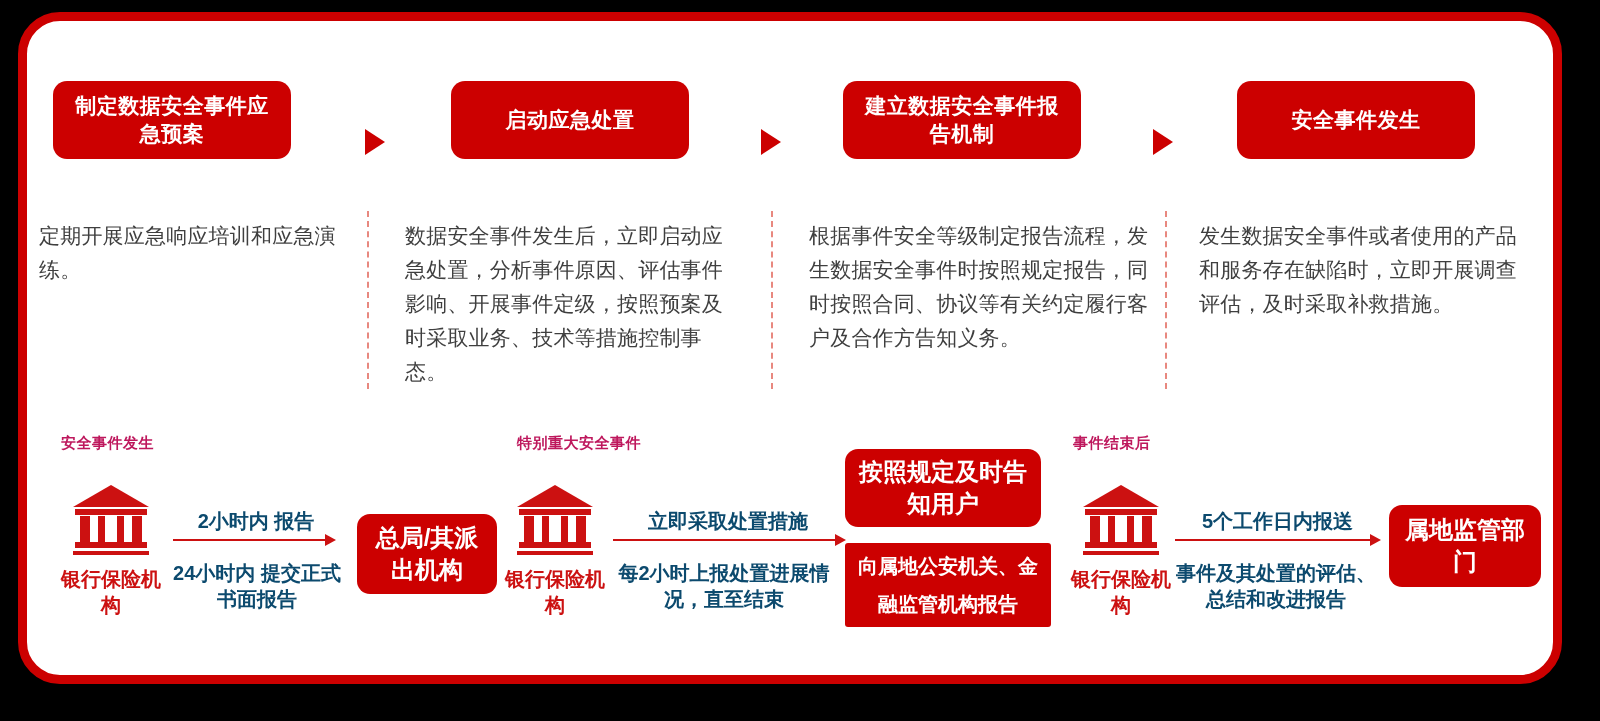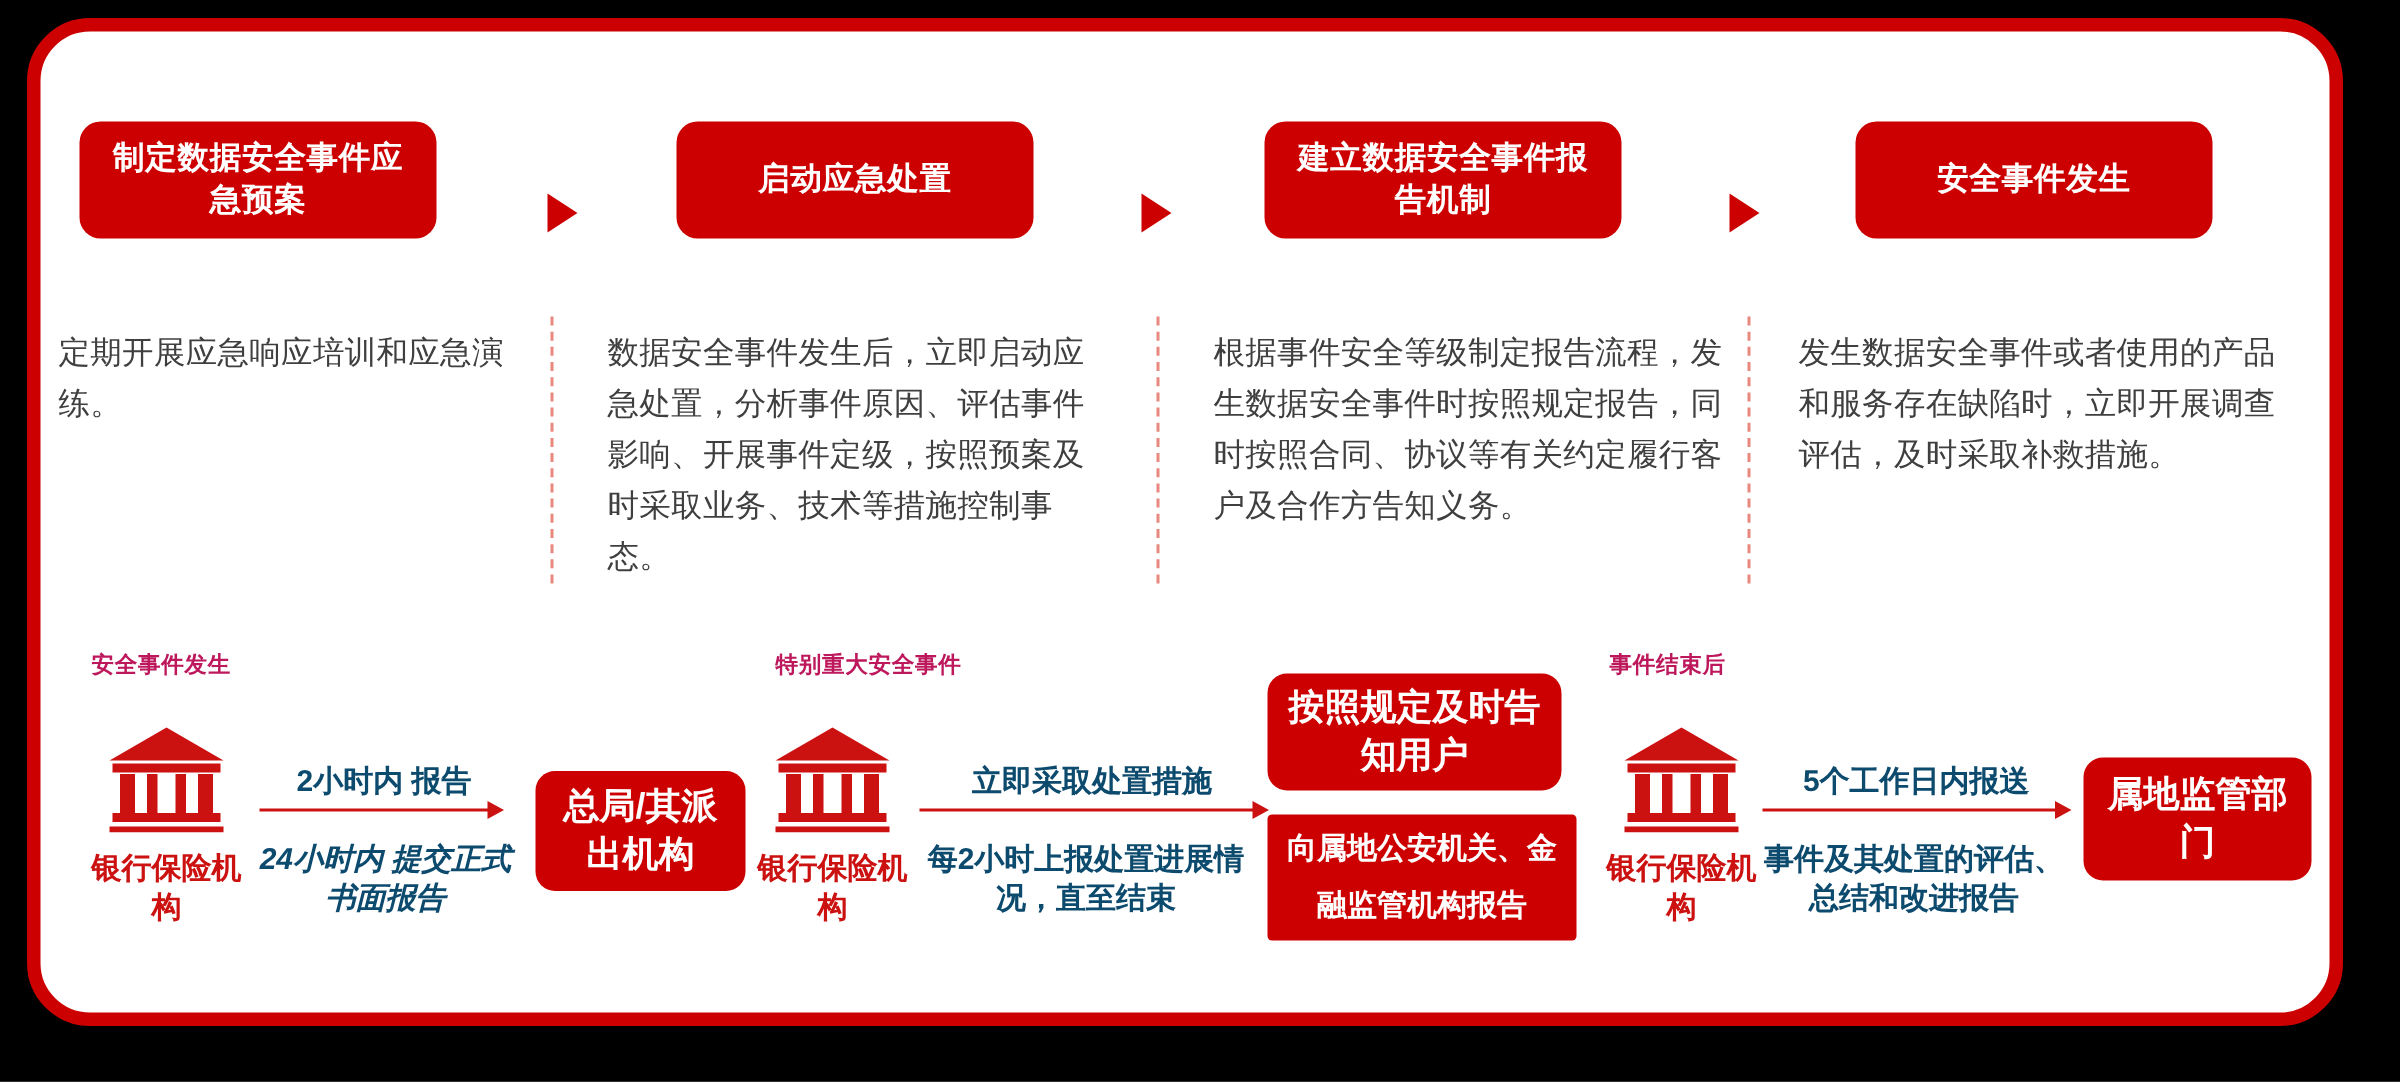--- a/index.html
+++ b/index.html
@@ -209,21 +209,21 @@
           <rect x="3" y="68" width="76" height="4" fill="#CC1111"></rect>
         </svg>
       </div>
       <div class="bank-label" style="left:29px; top:545px;">银行保险机构</div>
 
       <div class="arrow-wrap" style="left:146px; top:518px; width:166px;">
         <div class="arrow-line" style="left:0; width:155px;"></div>
         <div class="arrow-head" style="left:152px;"></div>
       </div>
       <div class="arrow-above" style="left:146px; top:487px; width:166px;">2小时内 报告</div>
-      <div class="arrow-below" style="left:140px; top:539px; width:180px;font-style:italic;">24小时内 提交正式书面报告</div>
+      <div class="arrow-below" style="left:140px; top:539px; width:180px;">24小时内 提交正式书面报告</div>
 
       <div class="rbox" style="left:330px; top:493px; width:140px; height:80px;">总局/其派出机构</div>
 
       <div class="grp-title" style="left:490px; top:396px;">特别重大安全事件</div>
 
       <div class="bank-ico" style="left:487px; top:462px;">
         <svg width="82" height="72" viewBox="0 0 82 72">
           <polygon points="41,2 79,24 3,24" fill="#CC1111"></polygon>
           <rect x="5" y="26" width="72" height="6" fill="#CC1111"></rect>
           <rect x="10" y="33" width="10" height="26" fill="#CC1111"></rect>

